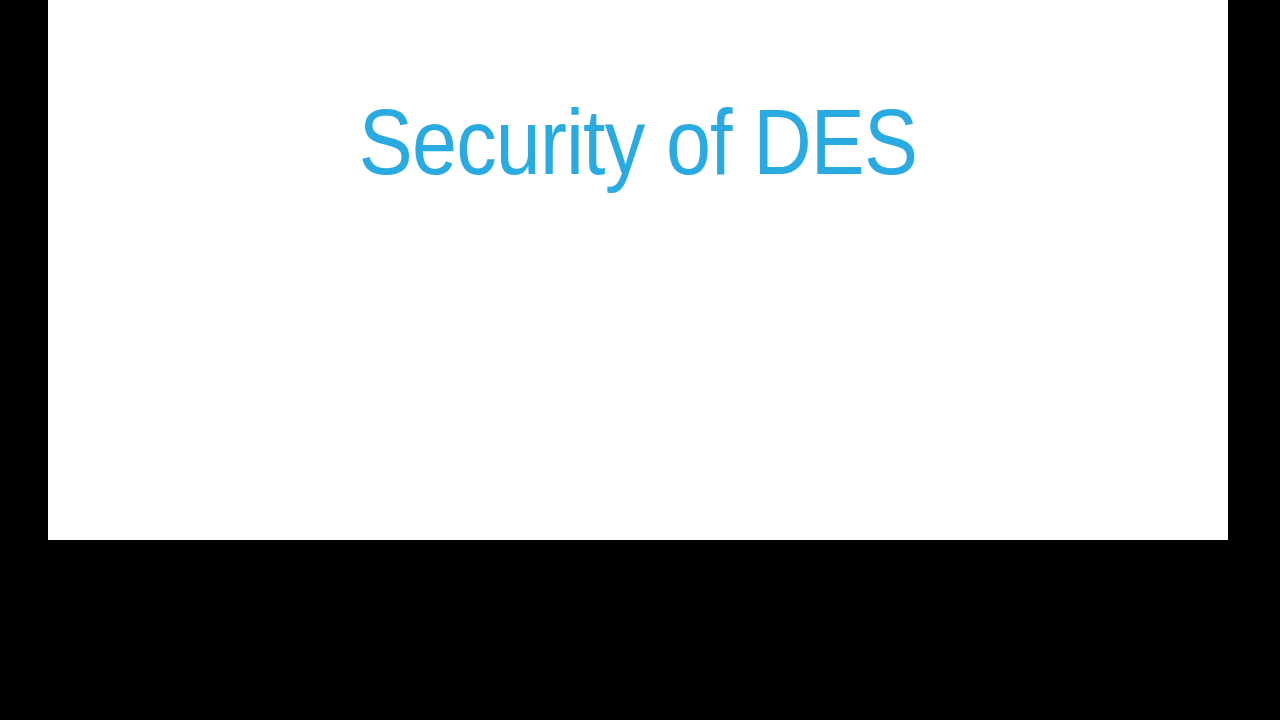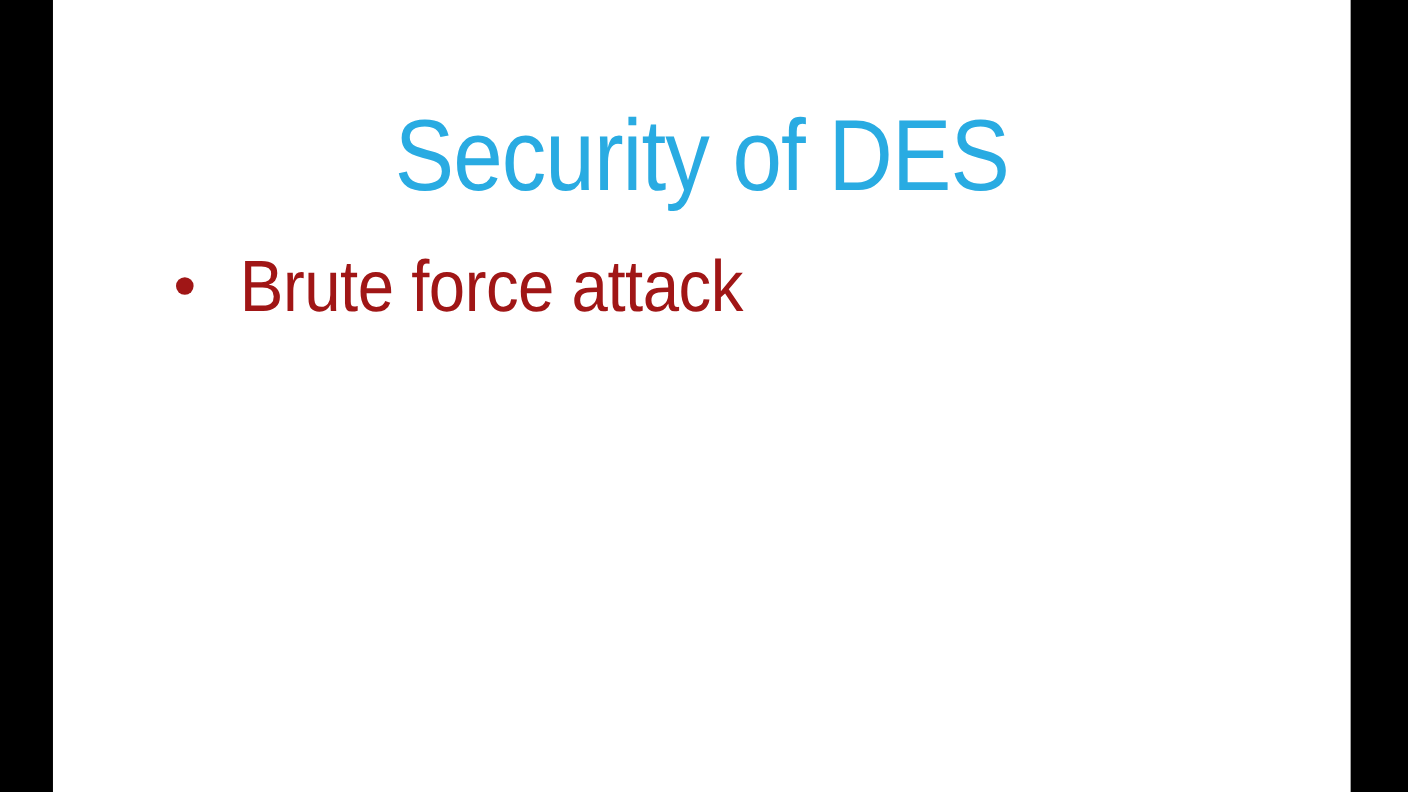--- a/index.html
+++ b/index.html
@@ -4,21 +4,21 @@
 <title>Security of DES</title>
 <style>
   html, body {
     margin: 0;
     padding: 0;
     background: #000000;
   }
   #screen {
     position: relative;
     width: 1280px;
-    height: 720px;
+    height: 540px;
     background: #000000;
     overflow: hidden;
     font-family: "Liberation Sans", sans-serif;
   }
   
   .pillar {
     position: absolute;
     top: 0;
     height: 720px;
     background: #000000;
@@ -103,23 +103,19 @@
 
   <div class="pillar pillar-left"></div>
   <div class="pillar pillar-right"></div>
 
   <div id="slide">
 
     <h1 id="slide-title">Security of DES</h1>
 
     <ul id="bullet-list">
 
-      <li class="bullet-item">
-        <span class="bullet-dot"></span>
-        <span class="bullet-text">Brute force attack</span>
-      </li>
 
 
 
     </ul>
 
   </div>
 </div>
 
 </body></html>

